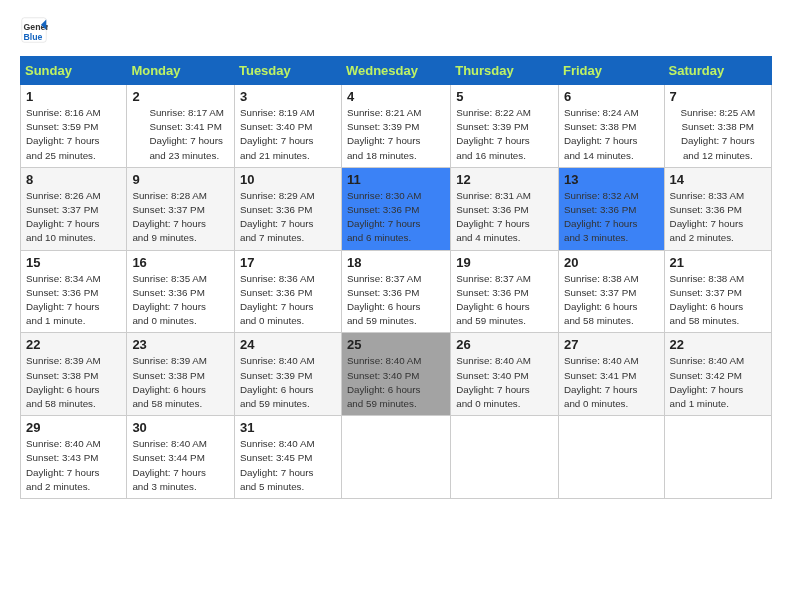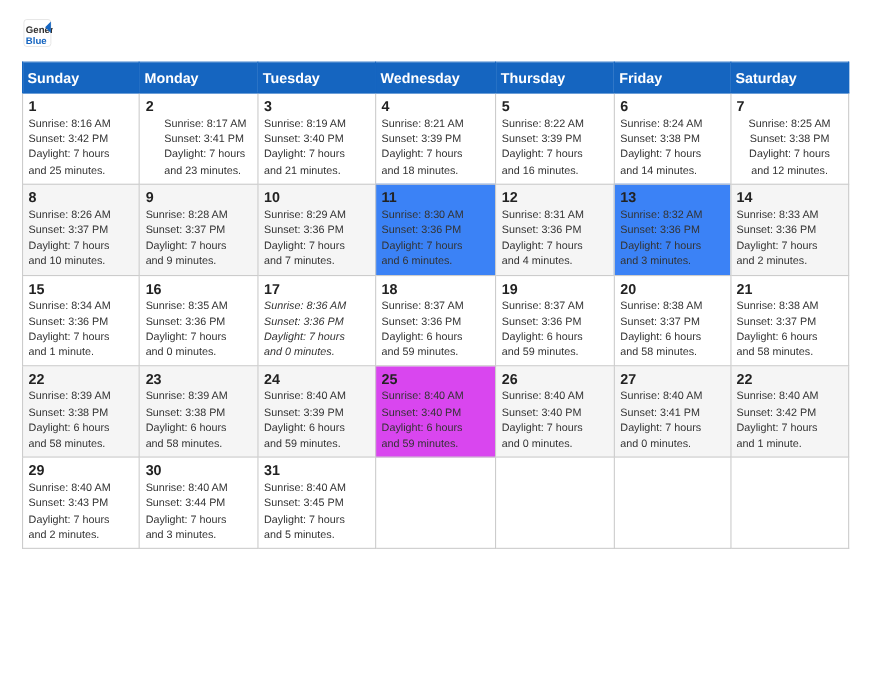--- a/index.html
+++ b/index.html
@@ -53,21 +53,21 @@
       font-size: 14px;
       color: #555;
     }
     .calendar {
       width: 100%;
       border-collapse: collapse;
       font-size: 10.5px;
     }
     .calendar th {
       background: #1565c0;
-      color: #ffffff;
+      color: #bef264;
       padding: 6px 4px;
       text-align: left;
       font-size: 13px;
       font-weight: bold;
       border: 1px solid #1565c0;
     }
     .calendar td {
       border: 1px solid #ccc;
       vertical-align: top;
       padding: 4px 5px;
@@ -127,21 +127,21 @@
           <th>Thursday</th>
           <th>Friday</th>
           <th>Saturday</th>
         </tr>
     </thead>
     <tbody id="calendar-body">
     <tr>
           <td>
             <div class="day-num">1</div>
             <div class="day-info" style="white-space: pre-line;">Sunrise: 8:16 AM
-Sunset: 3:42 PM
+Sunset: 3:59 PM
 Daylight: 7 hours
 and 25 minutes.</div>
           </td>
           <td>
             <div class="day-num">2</div>
             <div class="day-info" style="white-space: pre-line; margin-left: 17px;">Sunrise: 8:17 AM
 Sunset: 3:41 PM
 Daylight: 7 hours
 and 23 minutes.</div>
           </td>
@@ -242,21 +242,21 @@
           </td>
           <td>
             <div class="day-num">16</div>
             <div class="day-info" style="white-space: pre-line;">Sunrise: 8:35 AM
 Sunset: 3:36 PM
 Daylight: 7 hours
 and 0 minutes.</div>
           </td>
           <td>
             <div class="day-num">17</div>
-            <div class="day-info" style="white-space: pre-line; font-style: italic;">Sunrise: 8:36 AM
+            <div class="day-info" style="white-space: pre-line;">Sunrise: 8:36 AM
 Sunset: 3:36 PM
 Daylight: 7 hours
 and 0 minutes.</div>
           </td>
           <td>
             <div class="day-num">18</div>
             <div class="day-info" style="white-space: pre-line;">Sunrise: 8:37 AM
 Sunset: 3:36 PM
 Daylight: 6 hours
 and 59 minutes.</div>
@@ -298,21 +298,21 @@
 Daylight: 6 hours
 and 58 minutes.</div>
           </td>
           <td style="background: rgb(245, 245, 245);">
             <div class="day-num">24</div>
             <div class="day-info" style="white-space: pre-line;">Sunrise: 8:40 AM
 Sunset: 3:39 PM
 Daylight: 6 hours
 and 59 minutes.</div>
           </td>
-          <td style="background: #d946ef;">
+          <td style="background: #a3a3a3;">
             <div class="day-num">25</div>
             <div class="day-info" style="white-space: pre-line;">Sunrise: 8:40 AM
 Sunset: 3:40 PM
 Daylight: 6 hours
 and 59 minutes.</div>
           </td>
           <td style="background: rgb(245, 245, 245);">
             <div class="day-num">26</div>
             <div class="day-info" style="white-space: pre-line;">Sunrise: 8:40 AM
 Sunset: 3:40 PM

